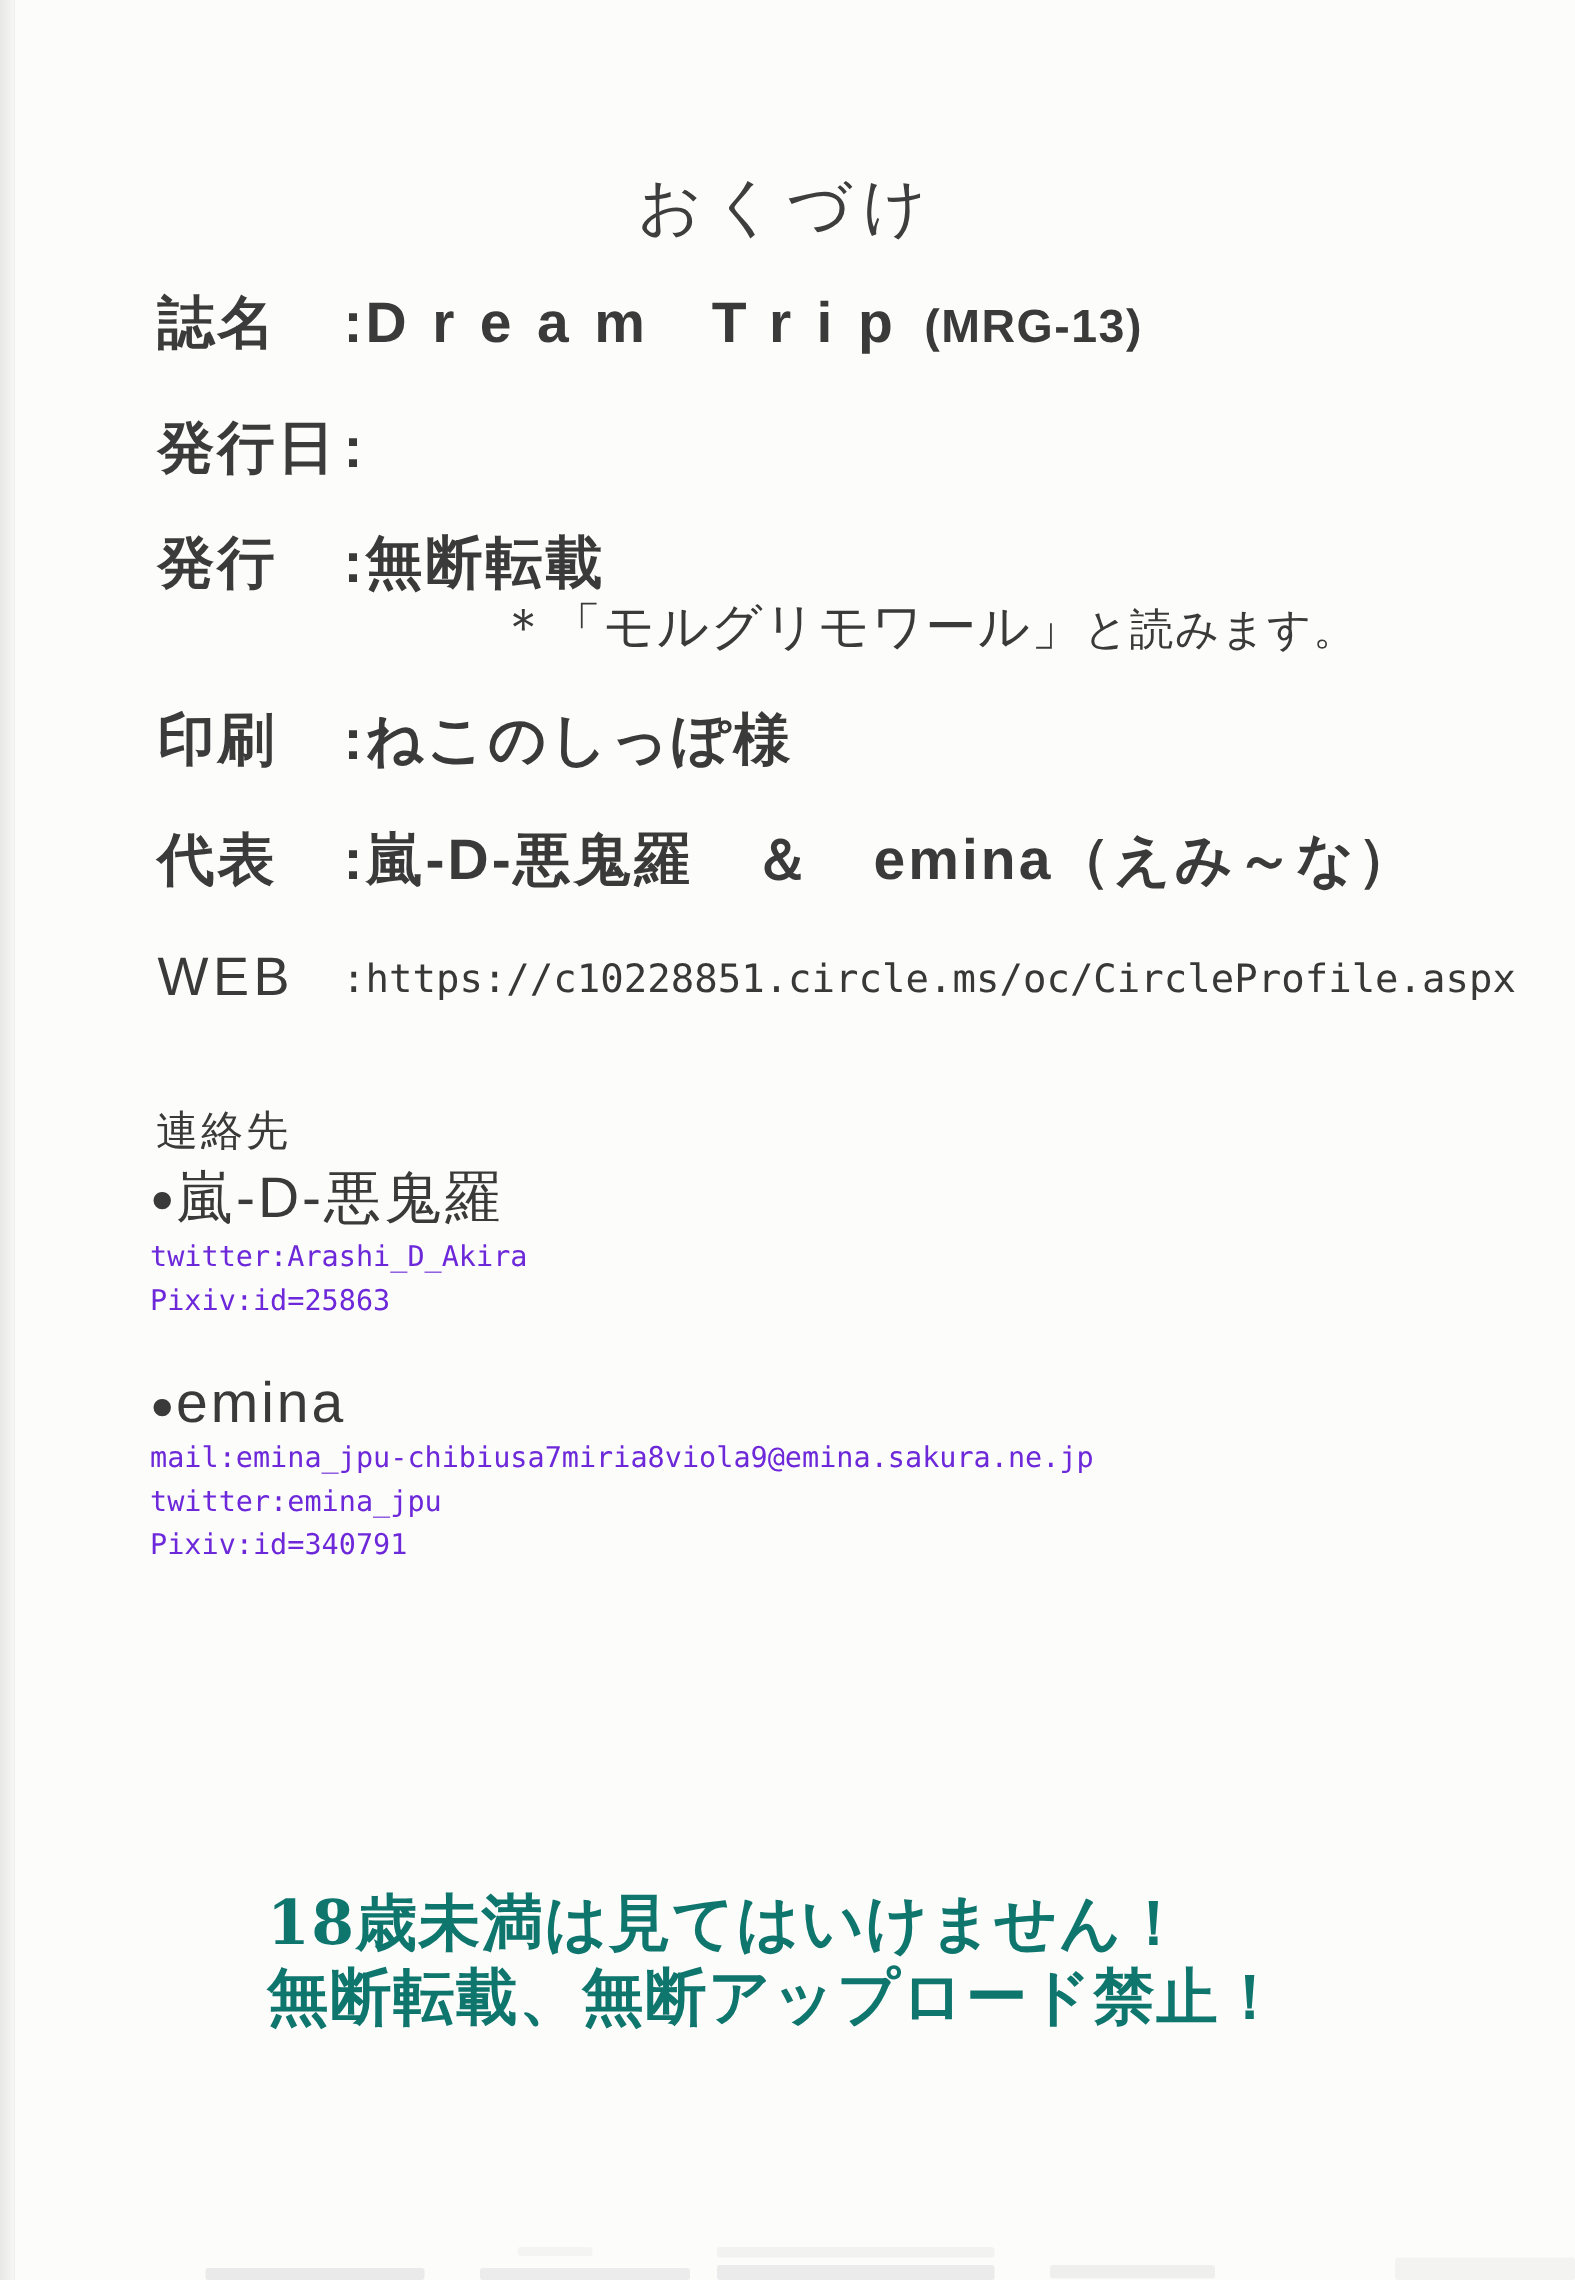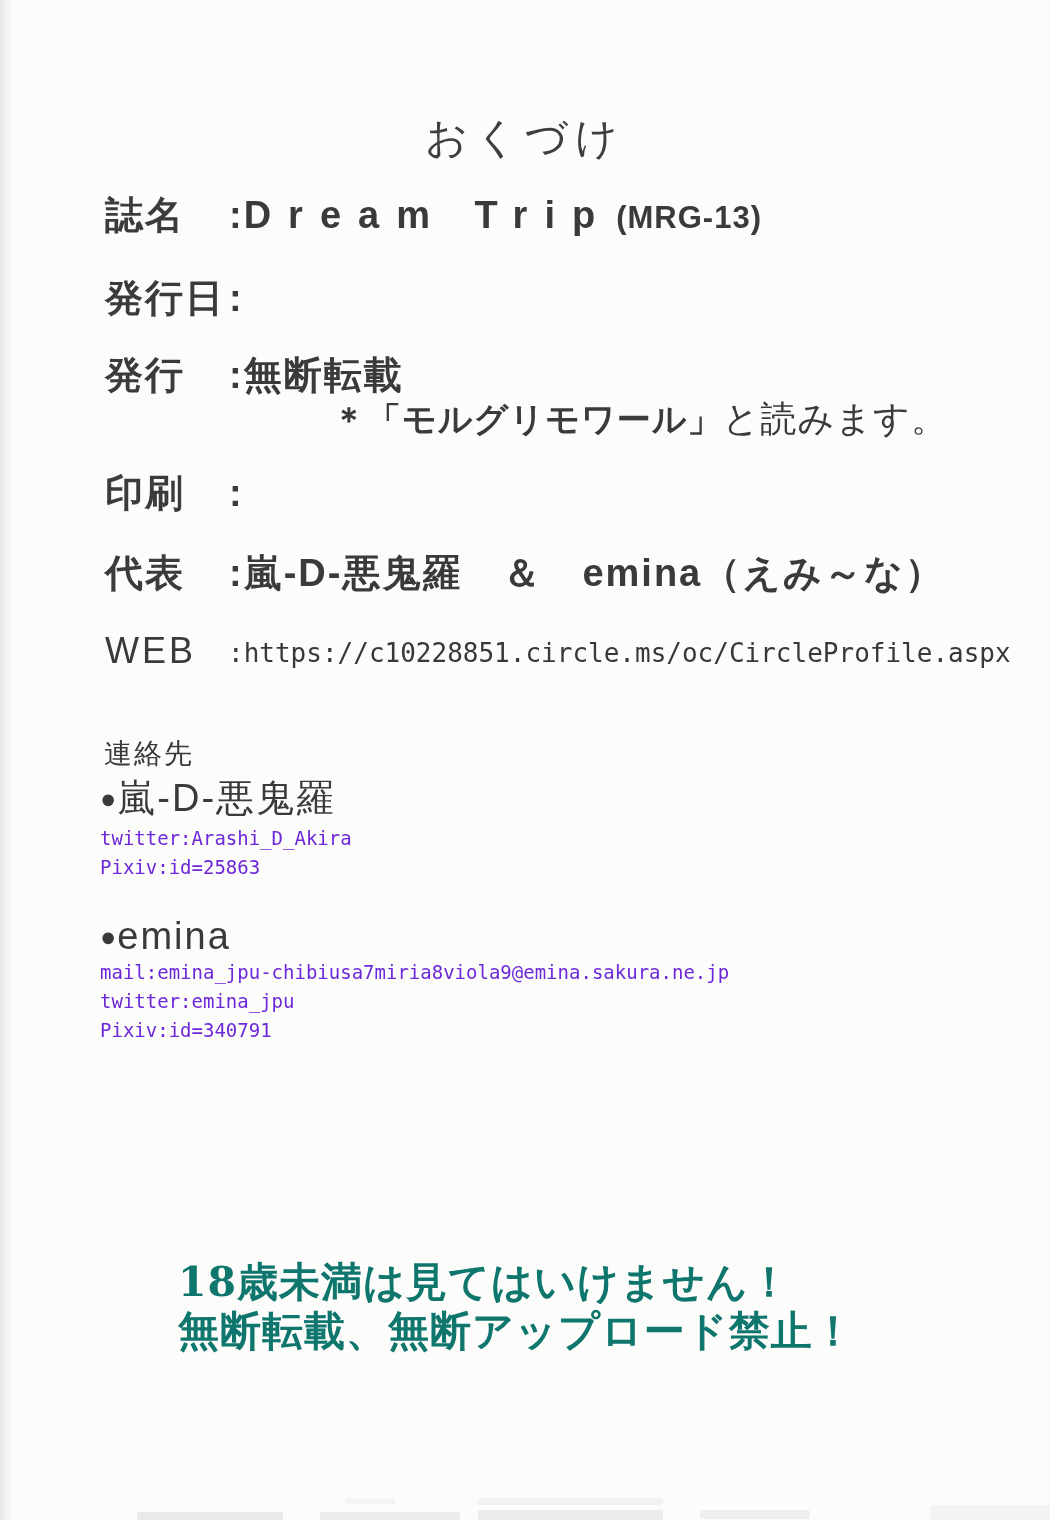--- a/index.html
+++ b/index.html
@@ -51,26 +51,26 @@
   .value-wide { letter-spacing: 17px !important; }
   .value-date { letter-spacing: 9px !important; }
   .suffix { font-size: 31px; letter-spacing: 1px; margin-left: 4px; }
   .note {
     position: absolute;
     left: 332px; top: 395px;
     white-space: nowrap;
   }
   .note .note-bold {
     font-size: 34px;
-    font-weight: bold;
+    font-weight: normal;
     letter-spacing: 1px;
   }
   .note .note-rest {
     font-family: "DejaVu Serif", serif;
-    font-size: 36px;
+    font-size: 29px;
     letter-spacing: 1px;
   }
   .web-label {
     position: absolute;
     left: 105px; top: 630px;
     font-size: 36px;
     letter-spacing: 3px;
   }
   .web-value {
     position: absolute;
@@ -156,20 +156,21 @@
     <span class="colon">:</span>
     <span class="value">無断転載</span>
   </div>
   <div class="note">
     <span class="note-bold">＊「モルグリモワール」</span><span class="note-rest">と読みます。</span>
   </div>
 
   <div class="row" style="top:468px">
     <span class="label">印刷</span>
     <span class="colon">:</span>
+    <span class="value">ねこのしっぽ様</span>
   </div>
 
   <div class="row" style="top:548px">
     <span class="label">代表</span>
     <span class="colon">:</span>
     <span class="value">嵐-D-悪鬼羅　＆　emina（えみ～な）</span>
   </div>
 
   <div class="web-label">WEB</div>
   <div class="web-value">

